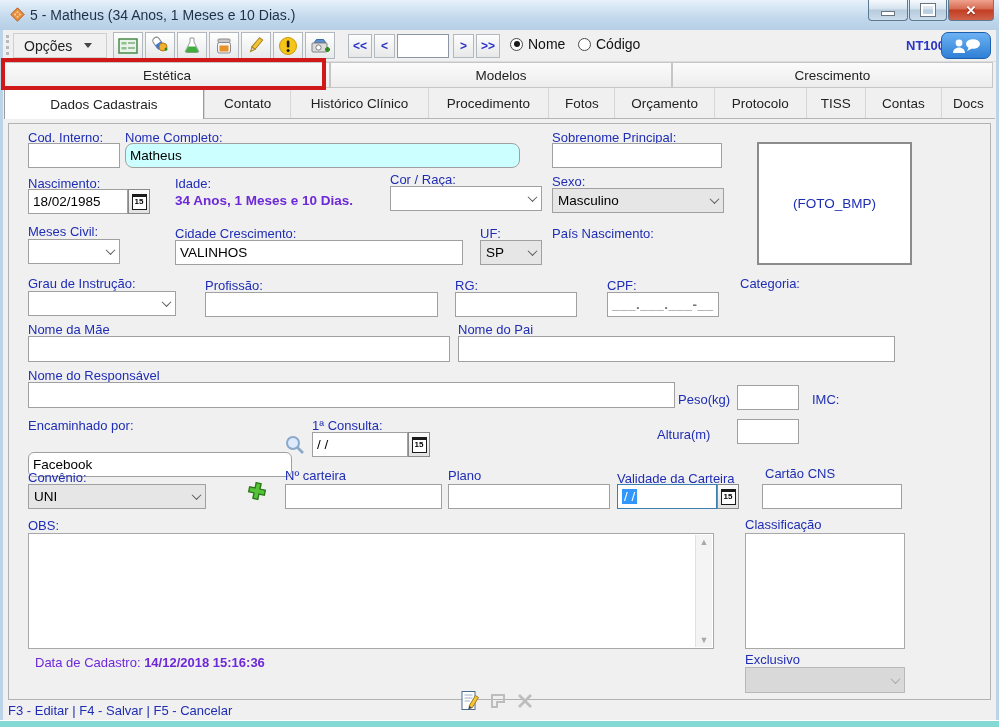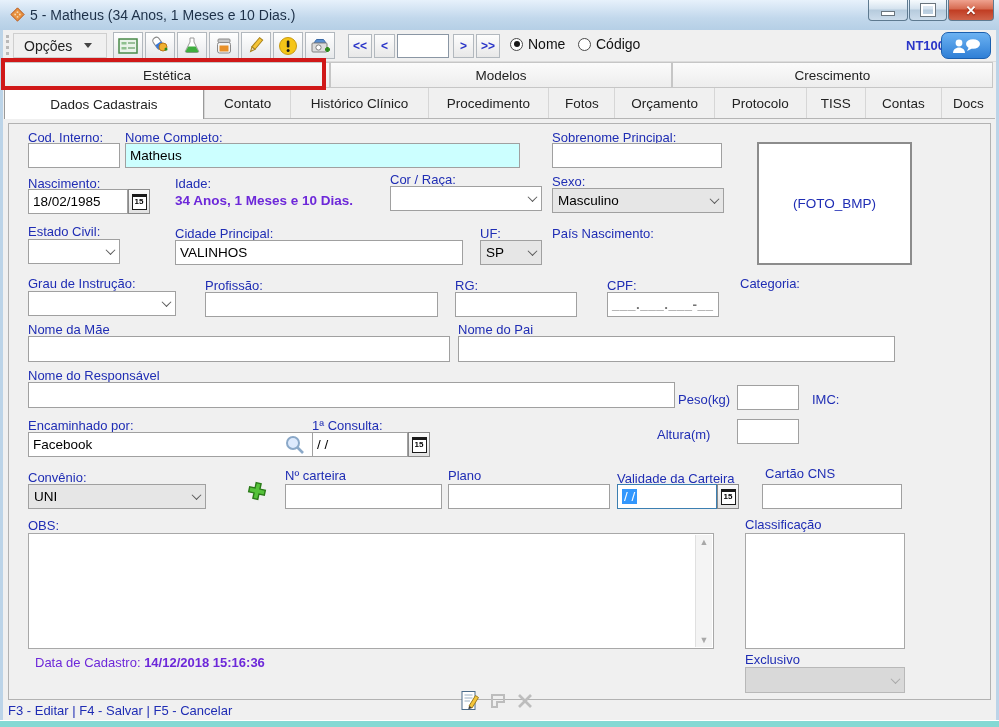--- a/index.html
+++ b/index.html
@@ -43,21 +43,21 @@
   .annotation{position:absolute;left:1px;top:58px;width:325px;height:32px;border:4px solid #d01818;z-index:60;pointer-events:none;box-sizing:border-box;}
   .tabs-main{position:absolute;left:4px;top:88px;width:991px;height:31px;display:flex;border-bottom:1px solid #b5b5b5;box-sizing:border-box;}
   .tab{display:flex;align-items:center;justify-content:center;font-size:13.5px;color:#222;border-left:1px solid #d6d6d6;box-sizing:border-box;}
   .tab.active{background:#fff;border:1px solid #9a9a9a;border-bottom:none;margin-bottom:-1px;z-index:2;}
   
   .panel{position:absolute;left:8px;top:123px;width:983px;height:577px;border:1px solid #b2b2b2;background:#f0f0f0;box-sizing:border-box;}
   .lbl{position:absolute;font-size:13px;color:#1f2db4;white-space:nowrap;z-index:5;}
   .inp{position:absolute;height:25px;background:#fff;border:1px solid #a0a0a0;font-size:13.5px;color:#000;
        padding:2px 4px;box-sizing:border-box;z-index:5;font-family:"Liberation Sans",sans-serif;display:flex;align-items:center;}
   input.inp{display:block;padding-top:0;padding-bottom:0;}
-  .inp.cyan{background:#ccffff;}
+  .inp.cyan{background:#ccffff;border-radius:8px;}
   .combo{position:absolute;height:25px;background:#fff;border:1px solid #a0a0a0;box-sizing:border-box;
          display:flex;align-items:center;padding-left:5px;font-size:13.5px;color:#000;z-index:5;}
   .combo.grey{background:#e6e6e6;}
   .combo.disabled{background:#d9d9d9;border-color:#b8b8b8;}
   .chev{margin-left:auto;width:18px;height:100%;display:flex;align-items:center;justify-content:center;}
   .chev::before{content:"";width:6px;height:6px;border-right:1.6px solid #5a5a5a;border-bottom:1.6px solid #5a5a5a;
                 transform:rotate(45deg) translate(-1px,-1px);}
   .combo.disabled .chev::before{border-color:#a8a8a8;}
   .calbtn{position:absolute;width:22px;height:25px;border:1px solid #8a8a8a;background:linear-gradient(#fbfbfb,#e2e2e2);
           display:flex;align-items:center;justify-content:center;box-sizing:border-box;z-index:6;padding:0;}
@@ -267,26 +267,26 @@
   <div class="combo" style="left:390px;top:186px;width:152px;">
       <span></span>
       <span class="chev"></span>
     </div>
   <span class="lbl" style="left:552px;top:174px;">Sexo:</span>
   <div class="combo grey" style="left:552px;top:188px;width:172px;">
       <span>Masculino</span>
       <span class="chev"></span>
     </div>
 
-  <span class="lbl" style="left:28px;top:224px;">Estado Civil:</span>
+  <span class="lbl" style="left:28px;top:224px;">Meses Civil:</span>
   <div class="combo" style="left:28px;top:239px;width:92px;">
       <span></span>
       <span class="chev"></span>
     </div>
-  <span class="lbl" style="left:175px;top:226px;">Cidade Principal:</span>
+  <span class="lbl" style="left:175px;top:226px;">Cidade Crescimento:</span>
   <input class="inp" style="left: 175px; top: 240px; width: 288px;" value="VALINHOS">
   <span class="lbl" style="left:480px;top:226px;">UF:</span>
   <div class="combo grey" style="left:480px;top:240px;width:62px;">
       <span>SP</span>
       <span class="chev"></span>
     </div>
   <span class="lbl" style="left:552px;top:226px;">País Nascimento:</span>
 
   <span class="lbl" style="left:28px;top:276px;">Grau de Instrução:</span>
   <div class="combo" style="left:28px;top:291px;width:148px;">
@@ -308,21 +308,21 @@
   <span class="lbl" style="left:458px;top:322px;">Nome do Pai</span>
   <input class="inp" style="left: 458px; top: 336px; width: 437px; height: 26px;" value="">
 
   <span class="lbl" style="left:28px;top:368px;">Nome do Responsável</span>
   <input class="inp" style="left: 28px; top: 382px; width: 647px; height: 26px;" value="">
   <span class="lbl" style="left:678px;top:392px;">Peso(kg)</span>
   <input class="inp" style="left: 737px; top: 385px; width: 62px;" value="">
   <span class="lbl" style="left:812px;top:392px;">IMC:</span>
 
   <span class="lbl" style="left:28px;top:418px;">Encaminhado por:</span>
-  <input class="inp" style="left: 28px; top: 432px; width: 290px;" value="Facebook">
+  <input class="inp" style="left: 28px; top: 452px; width: 264px; border-radius: 6px;" value="Facebook">
   <button class="iconbtn" style="position:absolute;left:284px;top:434px;z-index:6;">
     <svg width="22" height="22">
         <circle cx="9" cy="9" r="6" fill="#ddeafd" stroke="#8aa8c8" stroke-width="2"></circle>
         <line x1="13.5" y1="13.5" x2="19" y2="19" stroke="#8aa8c8" stroke-width="2.6"></line>
       </svg>
   </button>
   <span class="lbl" style="left:312px;top:418px;">1ª Consulta:</span>
   <div class="inp" style="left:312px;top:432px;width:96px;">
       <span>/ /</span>
     </div>

